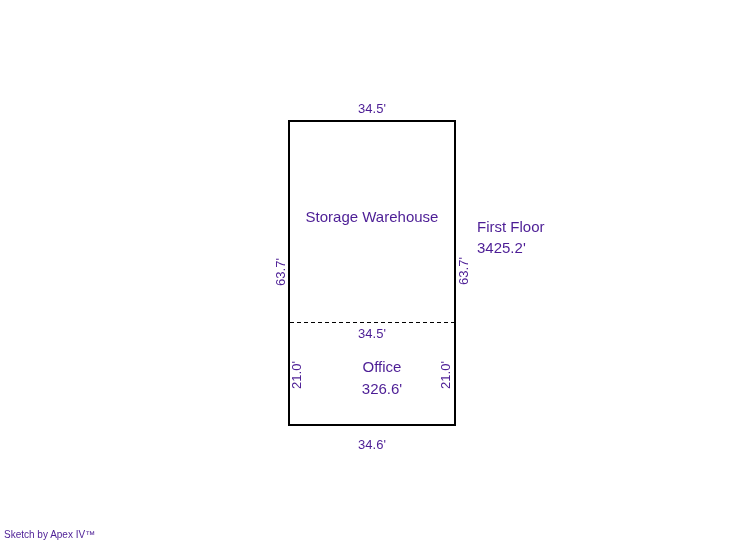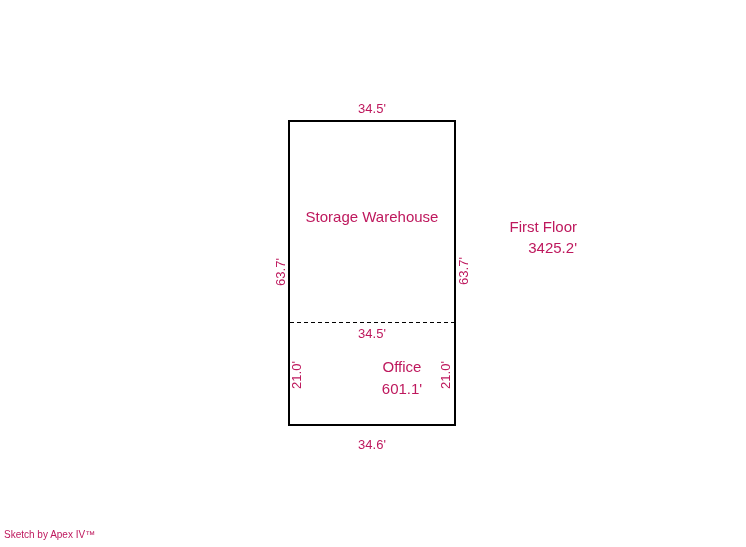--- a/index.html
+++ b/index.html
@@ -3,21 +3,21 @@
 <meta charset="utf-8">
 <style>
   * { margin: 0; padding: 0; box-sizing: border-box; }
   html, body { background: #ffffff; }
   .canvas {
     position: relative;
     width: 721px;
     height: 547px;
     background: #ffffff;
     font-family: "Liberation Sans", "DejaVu Sans", sans-serif;
-    color: #be185d;
+    color: #4c1d95;
     overflow: hidden;
   }
   .outline {
     position: absolute;
     left: 288px;
     top: 120px;
     width: 168px;
     height: 306px;
     border: 2px solid #000000;
     background: #ffffff;
@@ -50,41 +50,41 @@
     text-align: center;
     white-space: nowrap;
   }
   .floorlabel {
     position: absolute;
     left: 477px;
     top: 216px;
     width: 100px;
     font-size: 15px;
     line-height: 21px;
-    text-align: right;
+    text-align: left;
     white-space: nowrap;
   }
   .attribution {
     position: absolute;
     left: 4px;
     top: 529px;
     font-size: 10px;
     line-height: 12px;
     text-align: right;
   }
   
   .dim-top      { top: 102px; }
   .dim-split    { top: 327px; }
   .dim-bottom   { top: 438px; }
   .dim-left-63  { left: 251px; top: 265px; }  
   .dim-right-63 { left: 434px; top: 264px; }  
   .dim-left-21  { left: 267px; top: 368px; }  
   .dim-right-21 { left: 416px; top: 368px; }  
   .warehouse-label { left: 288px; top: 206px; width: 168px; }
-  .office-label    { left: 296px; top: 356px; width: 168px; padding-left: 44px; }
+  .office-label    { left: 276px; top: 356px; width: 168px; padding-left: 44px; }
 </style>
 </head>
 <body>
 
 <div class="canvas">
 
   <div class="outline"></div>
 
   <div class="partition"></div>
 
@@ -101,21 +101,21 @@
   <div class="dim v dim-left-21">21.0'</div>
 
   <div class="dim v dim-right-21">21.0'</div>
 
   <div class="roomlabel warehouse-label">
     <div>Storage Warehouse</div>
   </div>
 
   <div class="roomlabel office-label">
     <div>Office</div>
-    <div>601.1'</div>
+    <div>326.6'</div>
   </div>
 
   <div class="floorlabel">
     <div>First Floor</div>
     <div>3425.2'</div>
   </div>
 
   <div class="attribution">Sketch by Apex IV™</div>
 
 </div>

